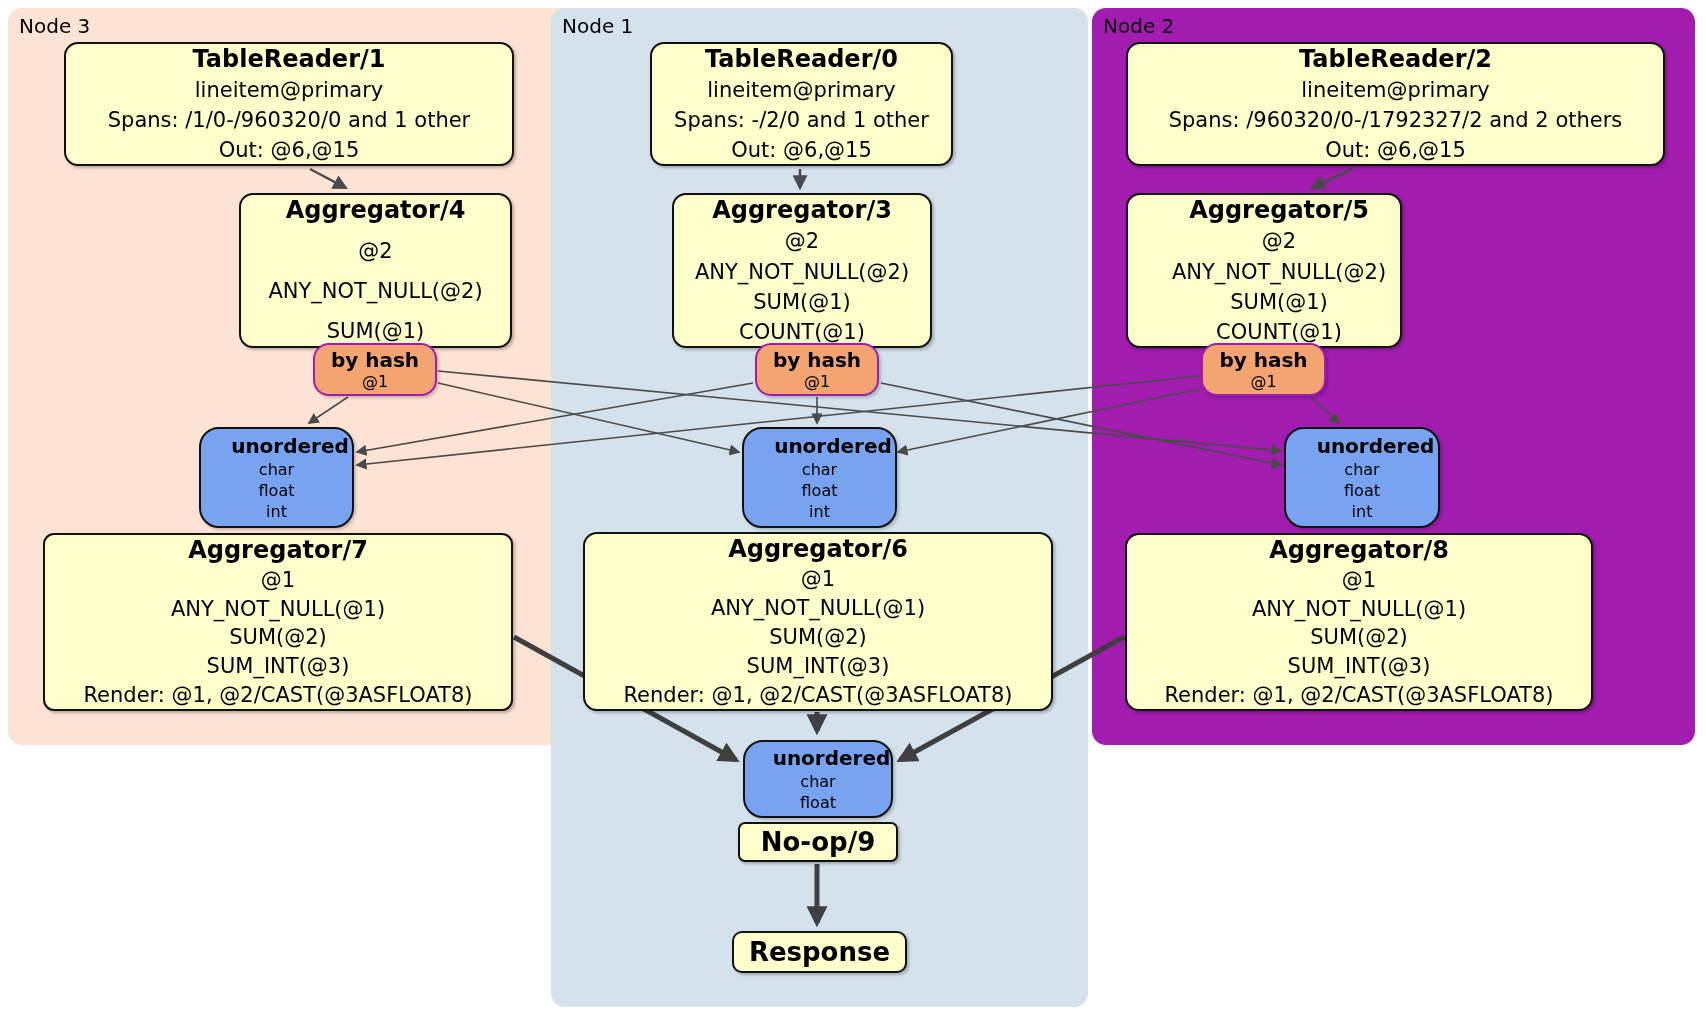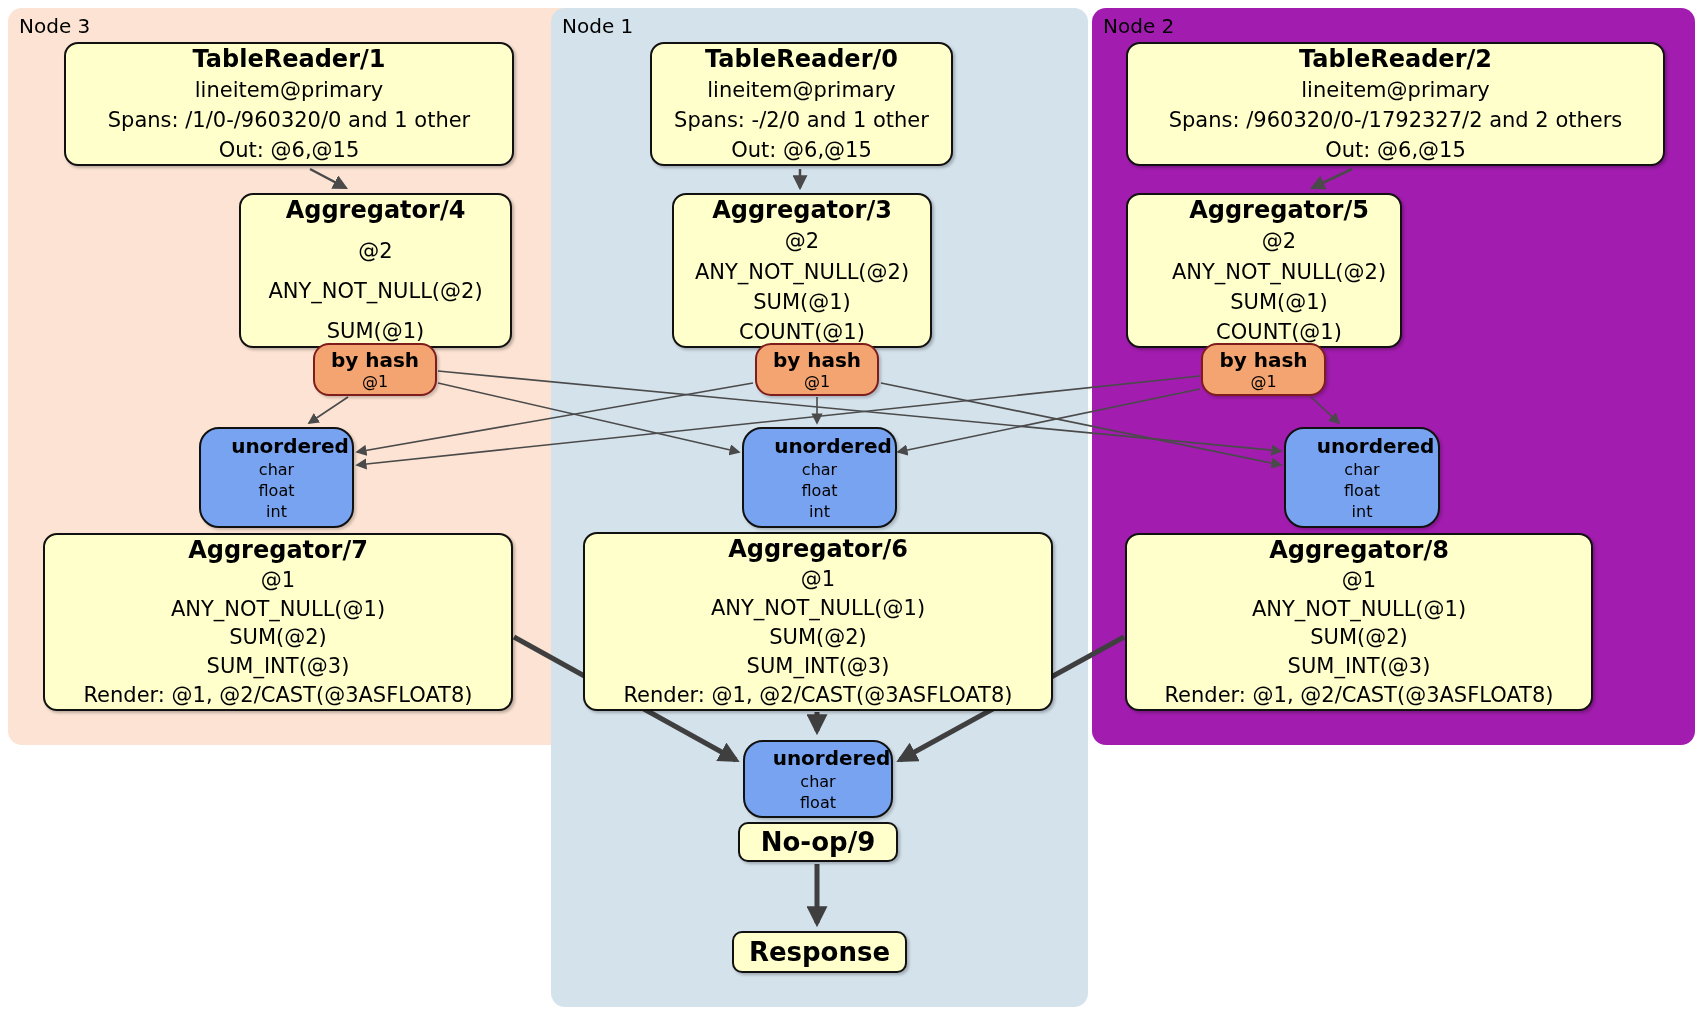--- a/index.html
+++ b/index.html
@@ -11,21 +11,21 @@
 
   #edges { position:absolute; left:0; top:0; z-index:2; }
 
   .pbox { position:absolute; z-index:3; background:#ffffcc; border:2px solid #111;
           border-radius:14px; box-sizing:border-box; display:flex; flex-direction:column;
           justify-content:space-between; align-items:center; text-align:center;
           box-shadow:2px 2px 3px rgba(0,0,0,0.25); }
   .ptitle { font-weight:bold; font-size:24px; line-height:30px; white-space:nowrap; color:#000; }
   .pline  { font-size:21px; line-height:28px; white-space:nowrap; color:#000; }
 
-  .router { position:absolute; z-index:4; background:#f4a470; border:2px solid #7f1d1d;
+  .router { position:absolute; z-index:4; background:#f4a470; border:2px solid #a21caf;
             border-radius:16px; box-sizing:border-box; display:flex; flex-direction:column;
             justify-content:center; align-items:center; box-shadow:2px 2px 3px rgba(0,0,0,0.2); }
   .rtitle { font-weight:bold; font-size:20px; line-height:24px; color:#000; white-space:nowrap; }
   .rdetail{ font-size:16px; line-height:20px; color:#000; white-space:nowrap; }
 
   .sync { position:absolute; z-index:4; background:#78a3f0; border:2px solid #111;
           border-radius:20px; box-sizing:border-box; display:flex; flex-direction:column;
           justify-content:center; align-items:center; box-shadow:2px 2px 3px rgba(0,0,0,0.2); }
   .stitle { font-weight:bold; font-size:20px; line-height:25px; color:#000; white-space:nowrap;margin-left:27px; }
   .sitem  { font-size:16px; line-height:21px; color:#000; white-space:nowrap; }
@@ -159,21 +159,21 @@
     <div class="sitem">float</div>
     <div class="sitem">int</div>
   </div>
   <div class="sync" style="left:1284px; top:427px; width:156px; height:101px;">
     <div class="stitle">unordered</div>
     <div class="sitem">char</div>
     <div class="sitem">float</div>
     <div class="sitem">int</div>
   </div>
 
-  <div class="pbox" style="left:43px; top:533px; width:470px; height:178px;">
+  <div class="pbox" style="left:43px; top:533px; width:470px; height:178px;border-radius:11px;">
     <div class="ptitle">Aggregator/7</div>
     <div class="pline">@1</div>
     <div class="pline">ANY_NOT_NULL(@1)</div>
     <div class="pline">SUM(@2)</div>
     <div class="pline">SUM_INT(@3)</div>
     <div class="pline">Render: @1, @2/CAST(@3ASFLOAT8)</div>
   </div>
 
   <div class="pbox" style="left:583px; top:532px; width:470px; height:179px;">
     <div class="ptitle">Aggregator/6</div>
@@ -192,21 +192,21 @@
     <div class="pline">SUM_INT(@3)</div>
     <div class="pline">Render: @1, @2/CAST(@3ASFLOAT8)</div>
   </div>
 
   <div class="sync" style="left:743px; top:740px; width:150px; height:78px;">
     <div class="stitle">unordered</div>
     <div class="sitem">char</div>
     <div class="sitem">float</div>
   </div>
 
-  <div class="minibox" style="left:738px; top:822px; width:160px; height:40px;">
+  <div class="minibox" style="left:738px; top:822px; width:160px; height:40px;border-radius:7px;">
     <div class="mtitle">No-op/9</div>
   </div>
 
   <div class="minibox" style="left:732px; top:931px; width:175px; height:42px;">
     <div class="mtitle">Response</div>
   </div>
 
 </div>
 
 </body></html>

